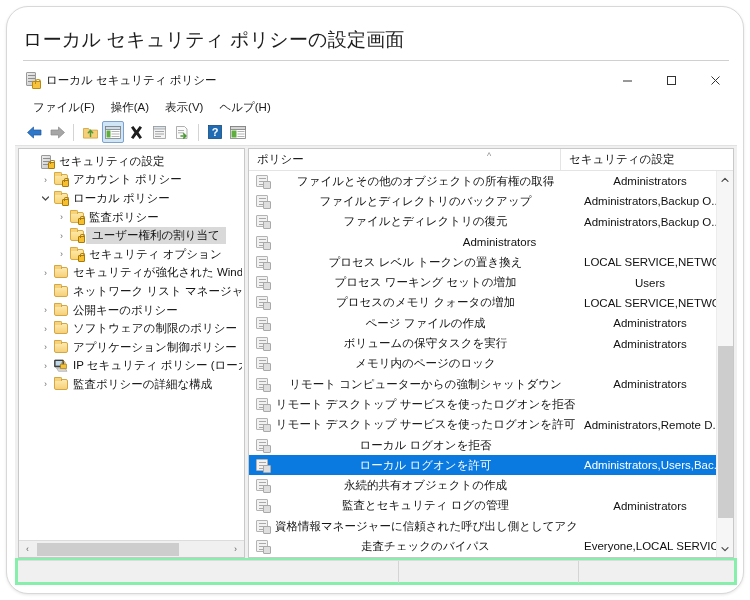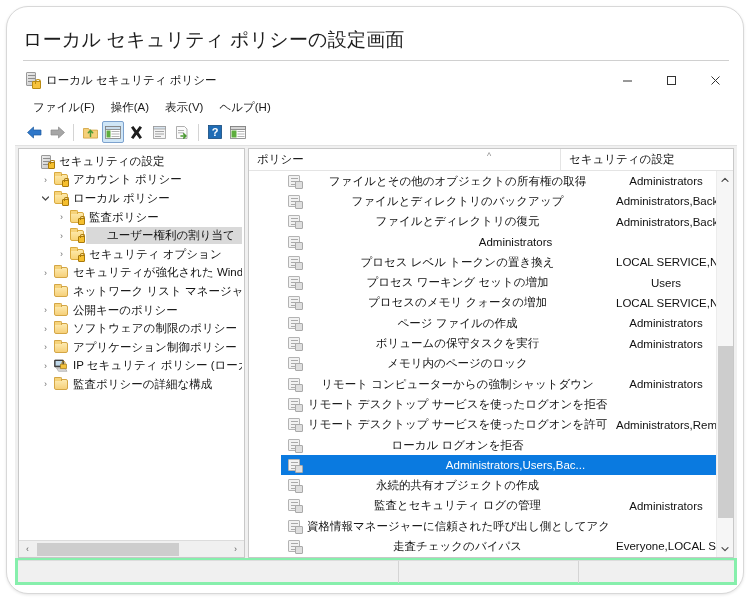--- a/index.html
+++ b/index.html
@@ -237,21 +237,21 @@
     width:3px; height:3px;
     border:1px solid #a8790c; border-bottom:none;
     border-radius:2px 2px 0 0;
   }
   .ipsec-icon {
     position: absolute; left: 1px; top: 1px;
     width: 14px; height: 13px;
   }
   .tree-row.selected .tree-label {
     background: #d9d9d9;
-    padding: 1px 21px;
+    padding: 1px 6px;
     margin-left: -3px;
   }
   .tree-label { overflow: hidden; }
 
   
   #tree-hscroll {
     height: 17px;
     flex: 0 0 17px;
     background: #f0f0f0;
     border-top: 1px solid #dcdcdc;
@@ -308,21 +308,20 @@
     position: absolute;
     left: 238px; top: 2px;
     color: #8d8d8d; font-size: 9px;
   }
 
   #list-body {
     flex: 1 1 auto;
     display: flex;
     min-height: 0;
     overflow: hidden;
-    margin-left: 32px;
   }
   #list-rows {
     flex: 1 1 auto;
     min-width: 0;
     overflow: hidden;
   }
   .list-row {
     height: 20.3px;
     display: flex; align-items: center;
     white-space: nowrap;
@@ -783,20 +782,21 @@
                   <span class="pol-doc2"></span>
                 </span>
               <span class="row-policy">ローカル ログオンを拒否</span>
               <span class="row-setting"></span>
             </div>
             <div class="list-row selected">
               <span class="row-icon">
                   <span class="pol-doc"></span>
                   <span class="pol-doc2"></span>
                 </span>
+              <span class="row-policy">ローカル ログオンを許可</span>
               <span class="row-setting">Administrators,Users,Bac...</span>
             </div>
             <div class="list-row">
               <span class="row-icon">
                   <span class="pol-doc"></span>
                   <span class="pol-doc2"></span>
                 </span>
               <span class="row-policy">永続的共有オブジェクトの作成</span>
               <span class="row-setting"></span>
             </div>

